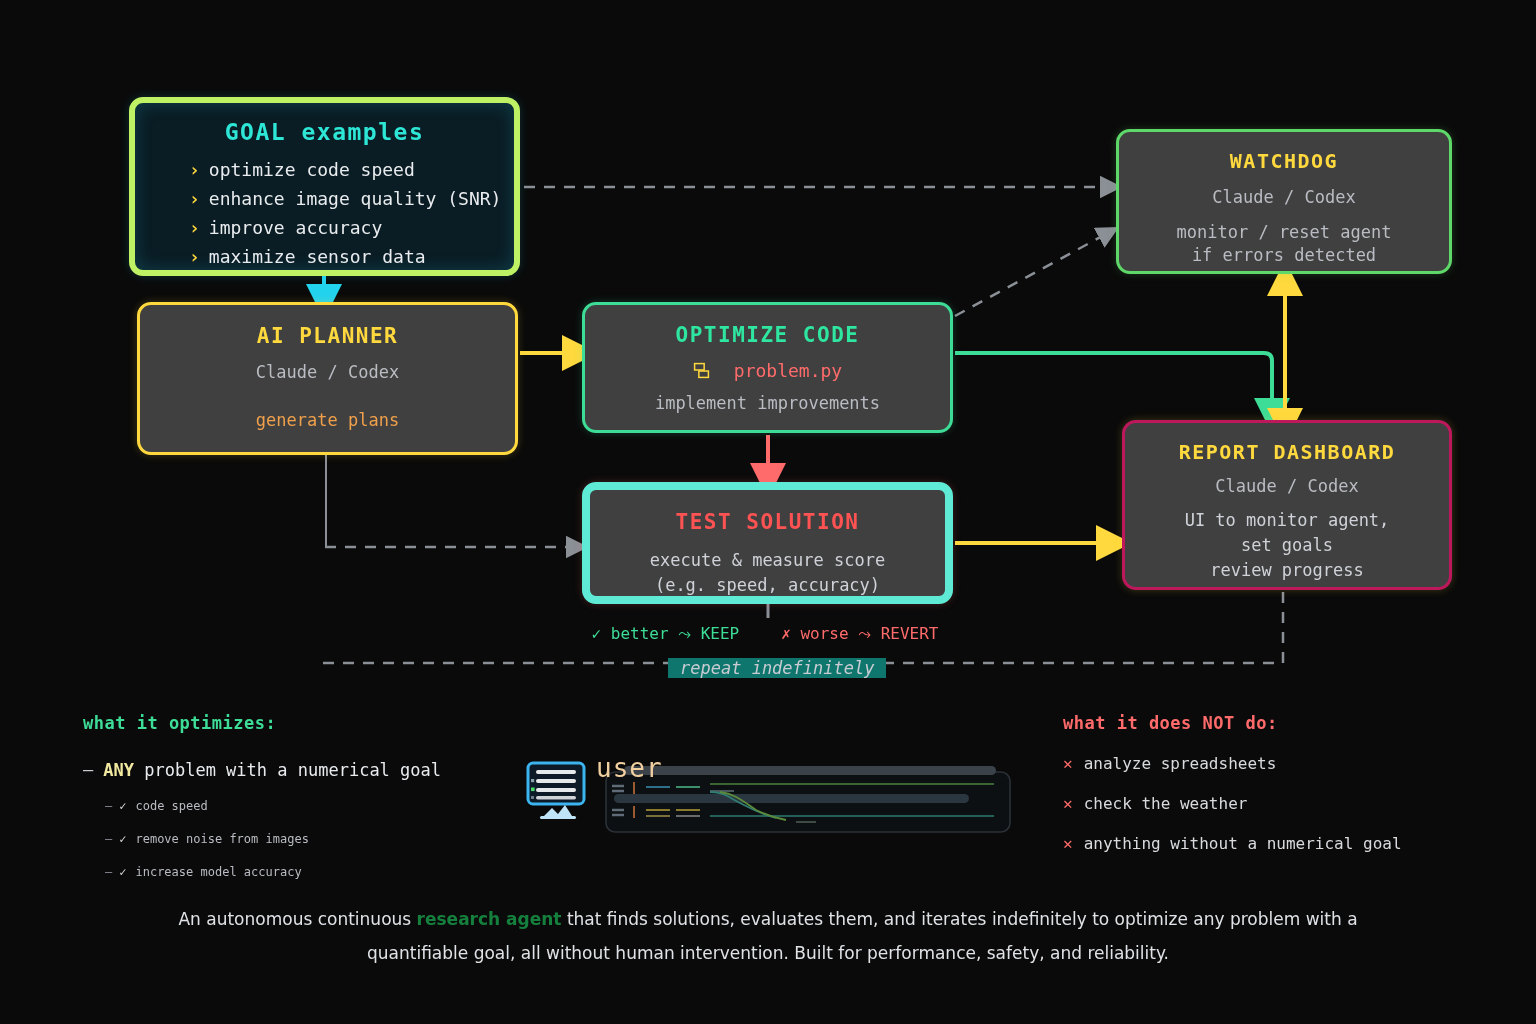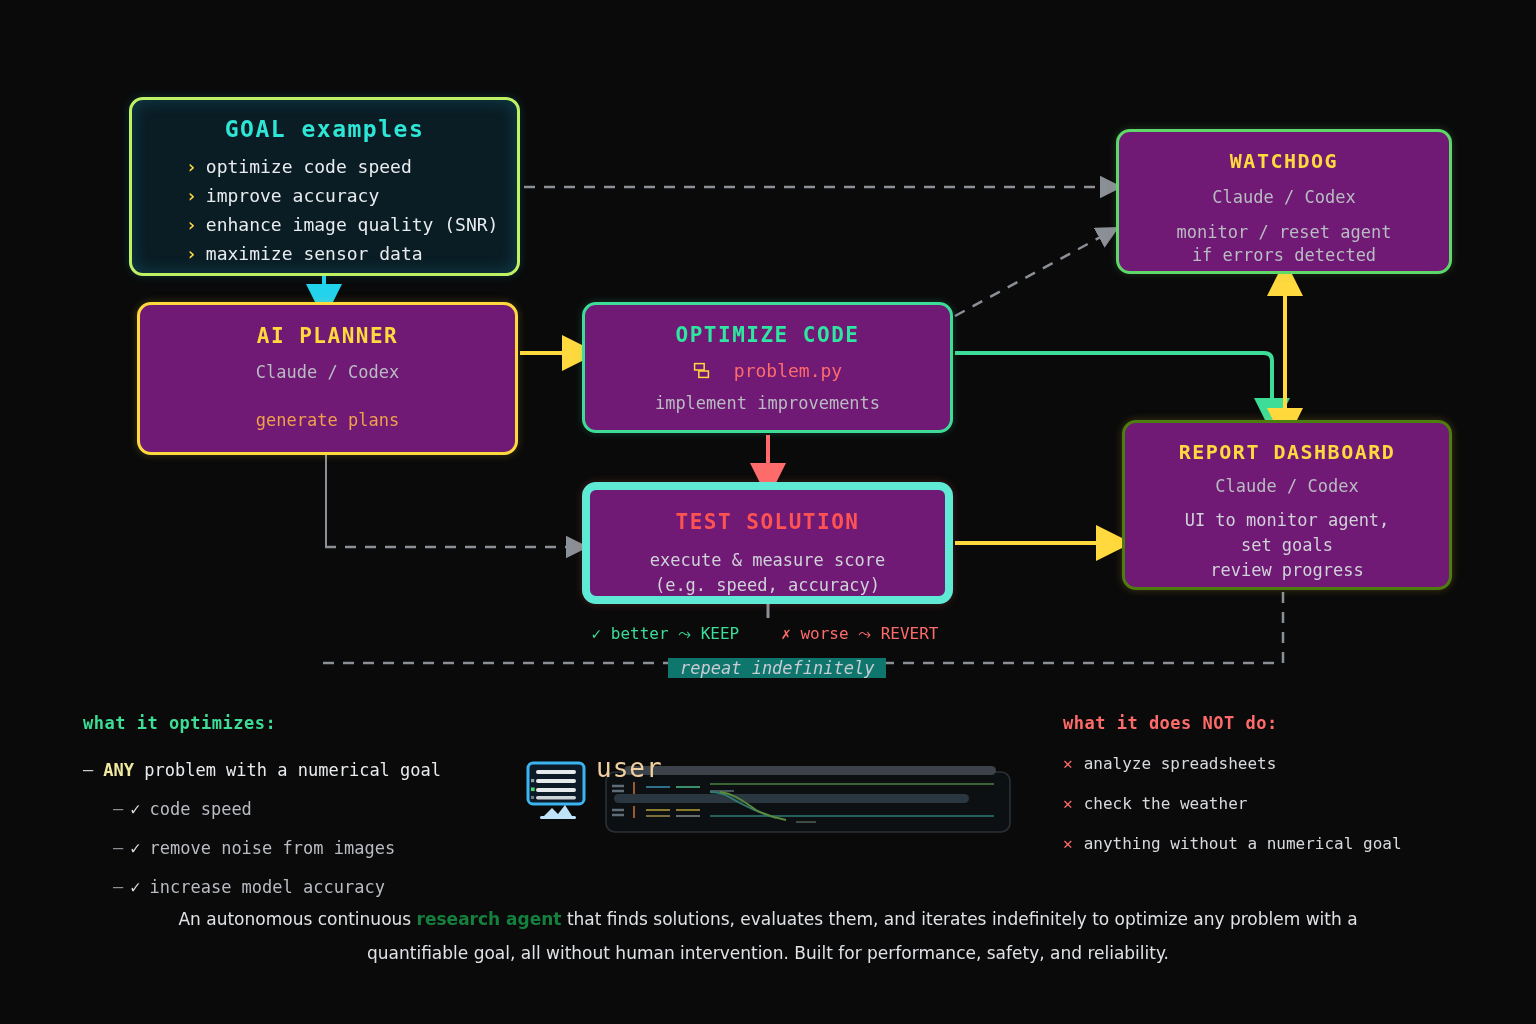--- a/index.html
+++ b/index.html
@@ -8,27 +8,27 @@
     background:#0a0a0a;
     font-family:"DejaVu Sans Mono",monospace;
     overflow:hidden;
     position:relative;
   }
   .stage{position:absolute;left:0;top:0;width:1536px;height:1024px;}
   svg.wires{position:absolute;left:0;top:0;width:1536px;height:1024px;pointer-events:none;}
 
   .node{position:absolute;border-radius:14px;box-sizing:border-box;
         display:flex;flex-direction:column;align-items:center;justify-content:flex-start;
-        background:#701a75;}
+        background:#404040;}
   .node .title{font-weight:bold;letter-spacing:1.5px;}
   .sub{color:#b9bcc2;}
   .accent{color:#f0a04b;}
 
   
-  #goal{left:129px;top:97px;width:391px;height:179px;border:3px solid #bef264;
+  #goal{left:129px;top:97px;width:391px;height:179px;border:6px solid #bef264;
         background:#0a1c24;box-shadow:0 0 18px rgba(34,211,238,.20) inset,0 0 10px rgba(34,211,238,.18);}
   #goal .title{color:#2ee6d6;font-size:23px;margin-top:16px;}
   #goal ul{list-style:none;margin:10px 0 0 0;padding:0;width:100%;}
   #goal li{color:#e9ecef;font-size:18px;line-height:29px;padding-left:54px;}
   #goal li .chev{color:#ffd93d;font-weight:bold;margin-right:9px;}
 
   
   #planner{left:137px;top:302px;width:381px;height:153px;border:3px solid #ffd93d;
            box-shadow:0 0 9px rgba(255,217,61,.22);}
   #planner .title{color:#ffd93d;font-size:21px;margin-top:19px;}
@@ -50,21 +50,21 @@
   #watchdog .sub{font-size:17px;margin-top:14px;}
   #watchdog .lines{margin-top:14px;text-align:center;color:#b9bcc2;font-size:17px;line-height:23px;}
 
   
   #test{left:582px;top:482px;width:371px;height:122px;border:8px solid #5eead4;
         box-shadow:0 0 9px rgba(255,107,107,.22);}
   #test .title{color:#ff5252;font-size:21px;margin-top:20px;}
   #test .lines{margin-top:14px;text-align:center;color:#cfd2d8;font-size:17px;line-height:25px;}
 
   
-  #report{left:1122px;top:420px;width:330px;height:170px;border:3px solid #4d7c0f;
+  #report{left:1122px;top:420px;width:330px;height:170px;border:3px solid #be185d;
           box-shadow:0 0 9px rgba(255,217,61,.22);}
   #report .title{color:#ffd93d;font-size:20px;margin-top:17px;}
   #report .sub{font-size:17px;margin-top:12px;}
   #report .lines{margin-top:12px;text-align:center;color:#cfd2d8;font-size:17px;line-height:25px;}
 
   
   .verdicts{position:absolute;left:575px;top:624px;width:380px;display:flex;justify-content:center;gap:42px;font-size:16px;}
   .keep{color:#3ddc97;}
   .revert{color:#ff6b6b;}
 
@@ -74,21 +74,21 @@
   
   .col{position:absolute;}
   #optcol{left:83px;top:713px;width:520px;}
   #notcol{left:1063px;top:713px;width:430px;}
   .colhead{font-size:17px;font-weight:bold;letter-spacing:.5px;}
   #optcol .colhead{color:#3ddc97;}
   #notcol .colhead{color:#ff6b6b;}
   .mainitem{margin-top:27px;font-size:17px;color:#e9ecef;}
   .mainitem .any{color:#f2e9a0;font-weight:bold;}
   .mainitem .dash{color:#c9ccd2;margin-right:10px;}
-  .subitem{margin-top:19px;margin-left:30px;font-size:17px;color:#b9bcc2;}
+  .subitem{margin-top:19px;margin-left:22px;font-size:12px;color:#b9bcc2;}
   .subitem .dash{color:#8b8f96;margin-right:7px;}
   .subitem .tick{color:#d6d9de;margin-right:9px;}
   .notitem{margin-top:21px;font-size:16px;color:#d8dade;}
   .notitem .x{color:#ff6b6b;margin-right:11px;}
 
   
   #userwrap{position:absolute;left:524px;top:758px;width:490px;height:72px;}
   #userlabel{position:absolute;left:596px;top:753px;color:#f0cfa0;font-size:26px;letter-spacing:1px;}
 
   
@@ -169,22 +169,22 @@
 
     <g>
       <path d="M1283,592 L1283,663 L316,663" stroke="#8b8f96" stroke-width="2.5" fill="none" stroke-dasharray="11 9"></path>
     </g>
   </svg>
 
   <div class="node" id="goal">
     <div class="title">GOAL examples</div>
     <ul>
       <li><span class="chev">›</span><span>optimize code speed</span></li>
+      <li><span class="chev">›</span><span>enhance image quality (SNR)</span></li>
       <li><span class="chev">›</span><span>improve accuracy</span></li>
-      <li><span class="chev">›</span><span>enhance image quality (SNR)</span></li>
       <li><span class="chev">›</span><span>maximize sensor data</span></li>
     </ul>
   </div>
 
   <div class="node" id="planner">
     <div class="title">AI PLANNER</div>
     <div class="sub">Claude / Codex</div>
     <div class="accent">generate plans</div>
   </div>
 

